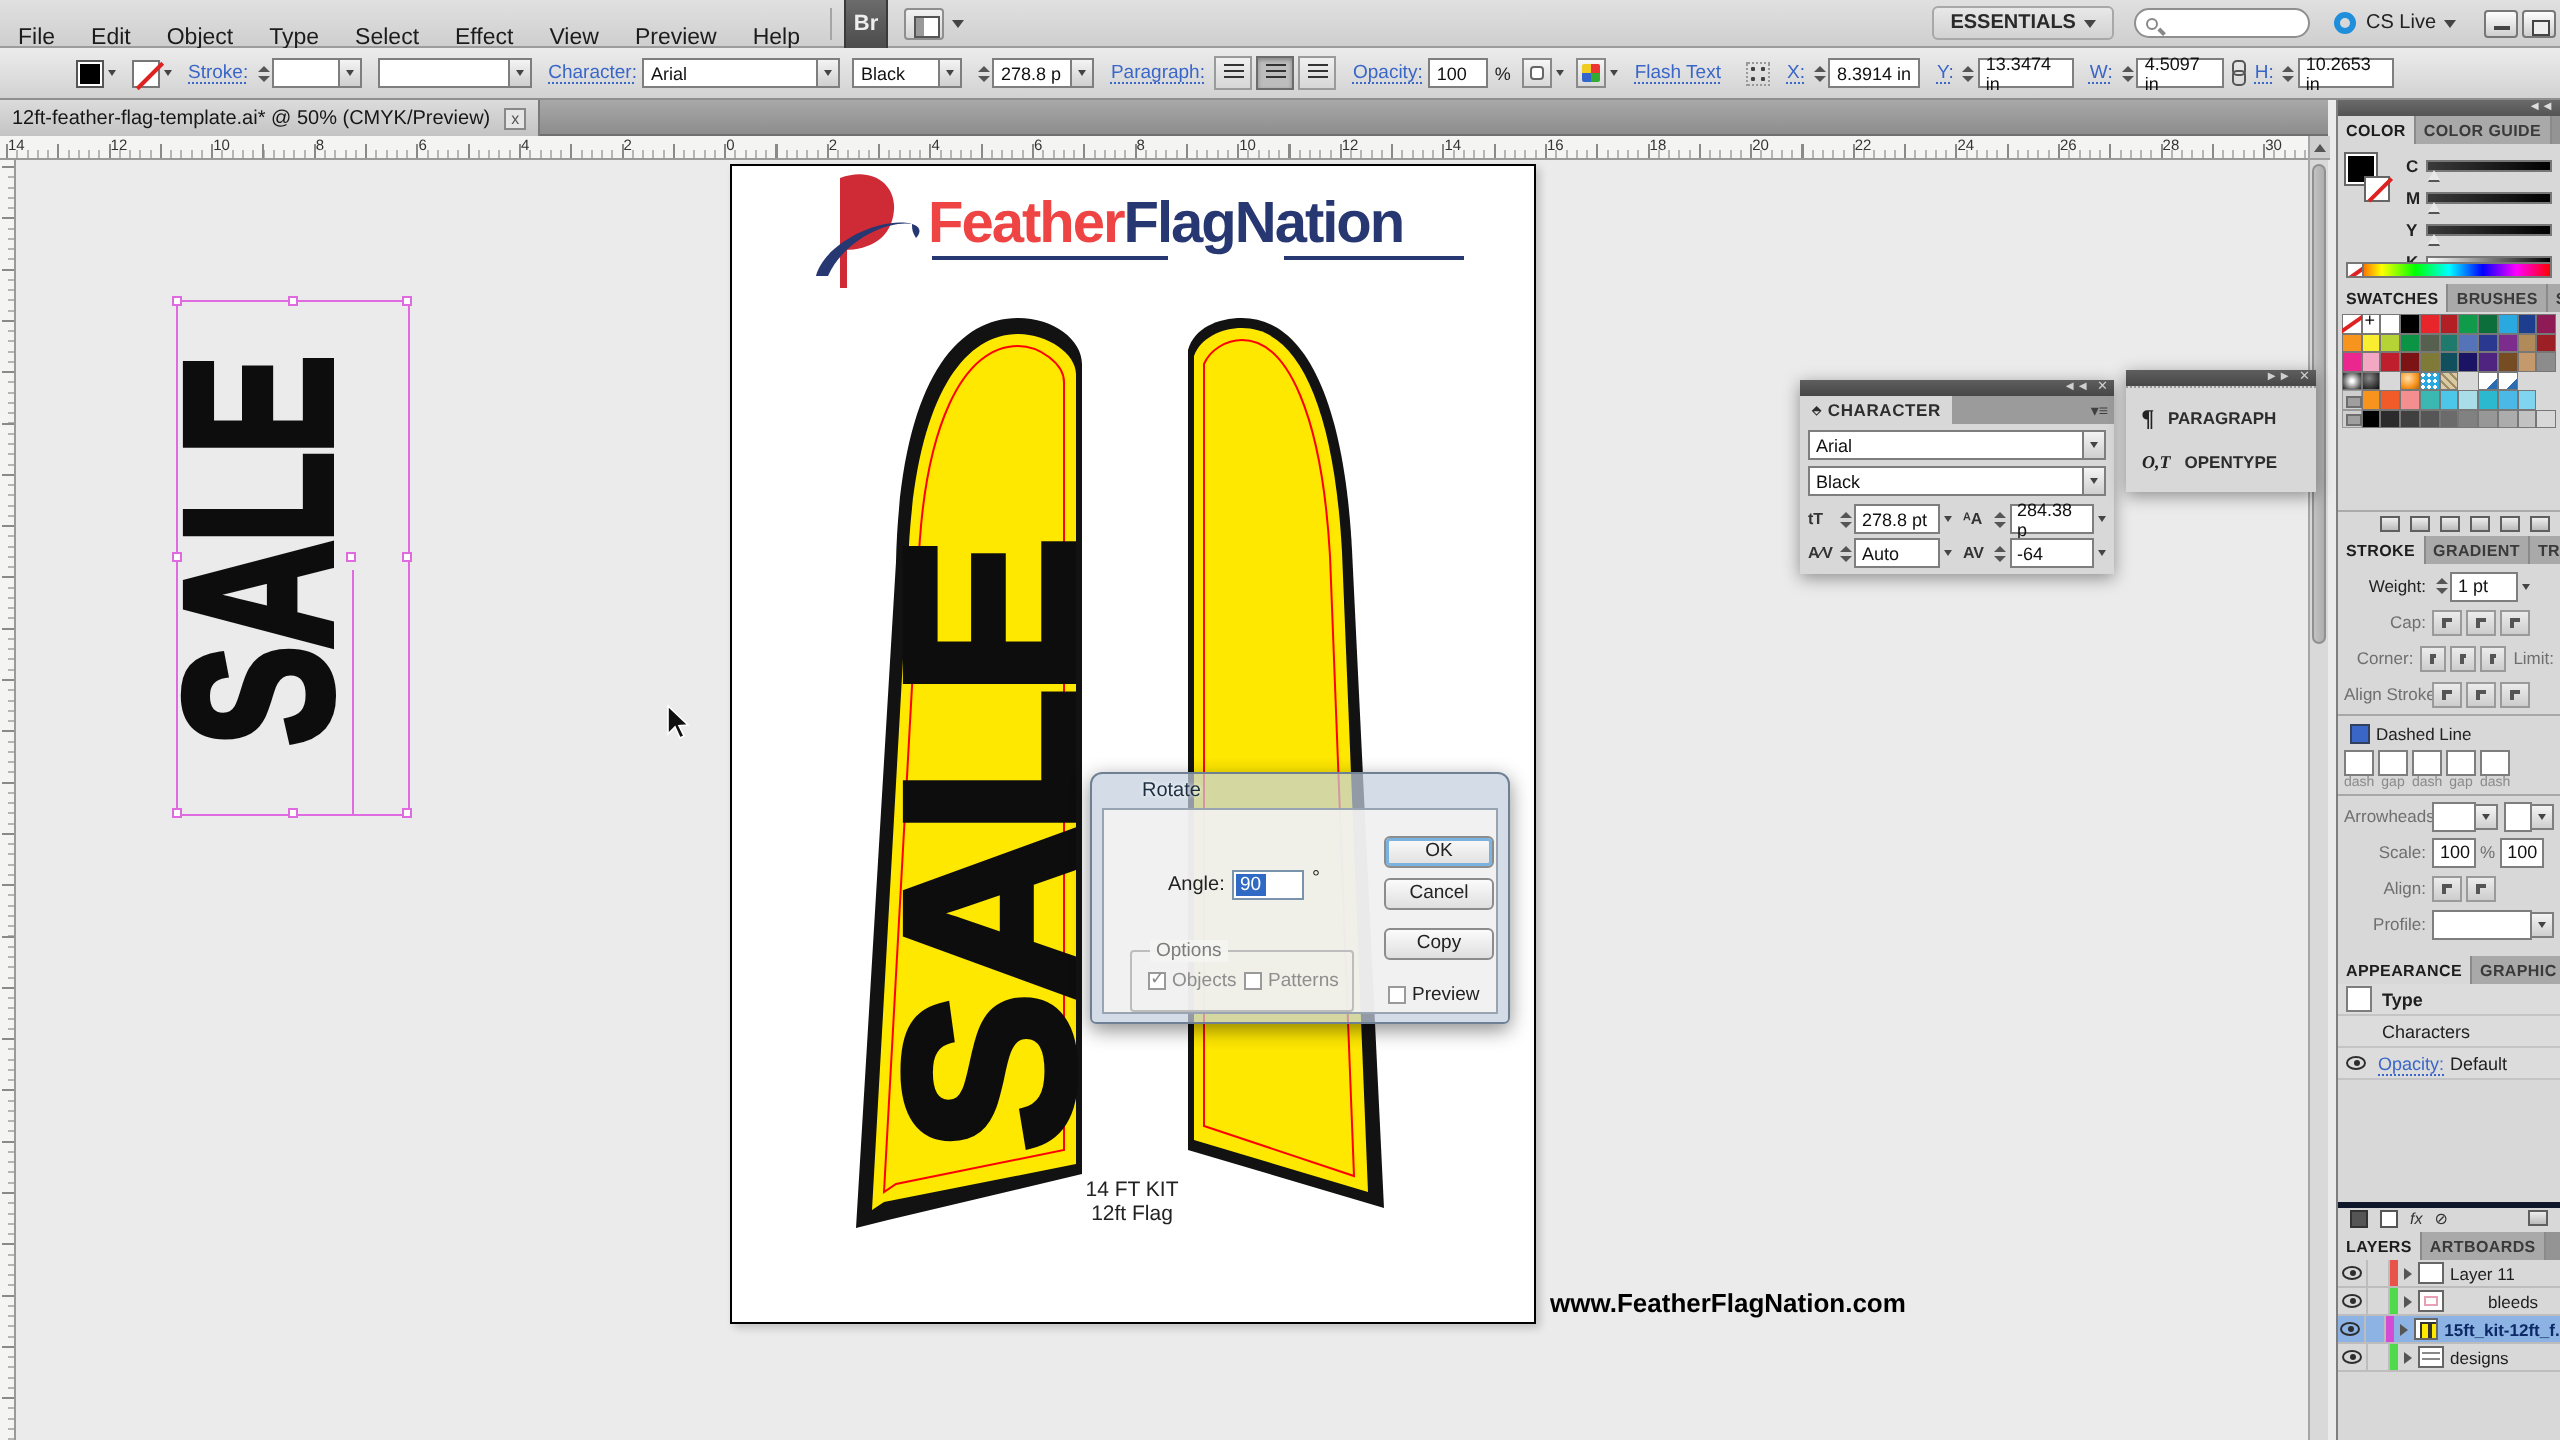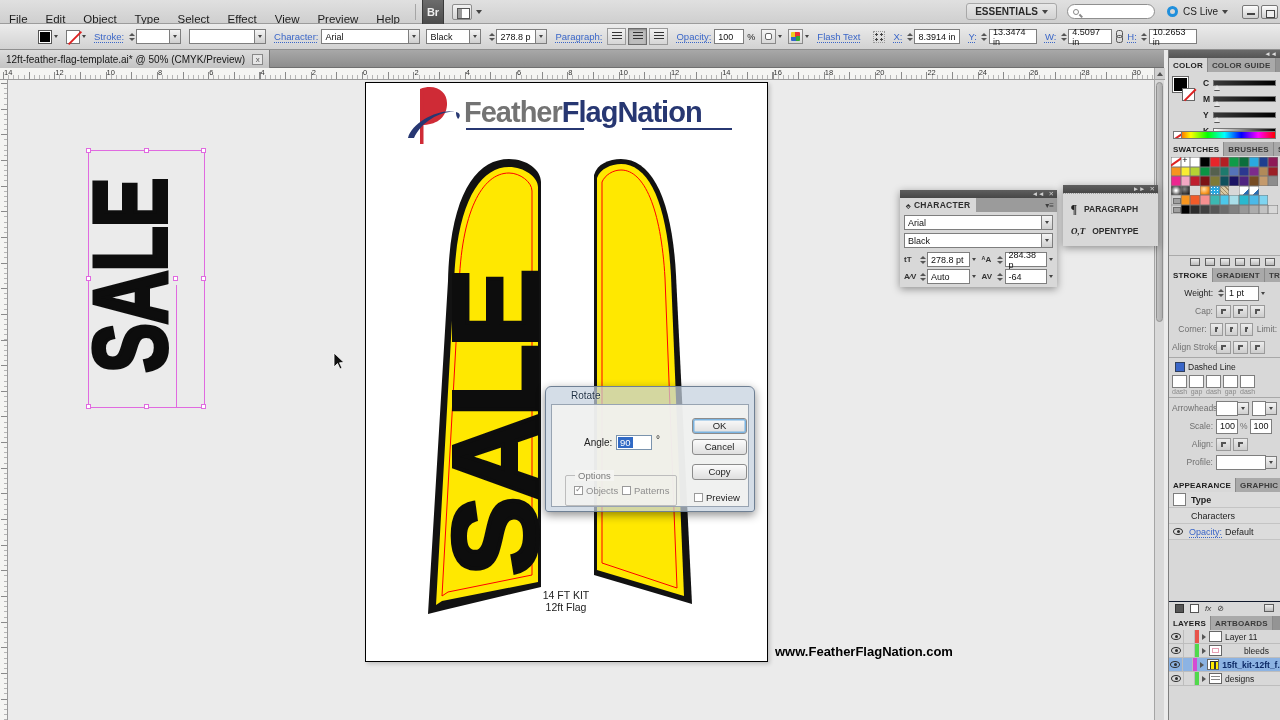--- a/index.html
+++ b/index.html
@@ -194,21 +194,21 @@
   .dashrow .fld { width:15px; height:13px; }
   .dashlabels { display:flex; gap:2px; padding:0 3px; font-size:7px; color:#8a8a8a; }
   .dashlabels span { width:15px; text-align:center; }
   .dashchk { width:10px; height:10px; background:#3a66c8; border:1px solid #30405e; margin:0 3px 0 3px; }
 
   
   .arow { display:flex; align-items:center; height:16px; padding:0 4px; font-size:9px; color:#1e1e1e; border-bottom:1px solid #c4c4c4; background:#dcdcdc; }
   .athumb { width:13px; height:13px; background:#fff; border:1px solid #7d7d7d; margin-right:5px; }
   .eye { width:10px; height:7px; border:1px solid #2e2e2e; border-radius:50%; position:relative; display:inline-block; }
   .eye::after { content:''; position:absolute; inset:1px 2.5px; background:#2e2e2e; border-radius:50%; }
-  .ap-footer { position:absolute; left:0; right:0; bottom:2px; height:13px; border-top:1px solid #0f172a; display:flex; align-items:center; gap:6px; padding:0 6px; font-size:8px; color:#333; }
+  .ap-footer { position:absolute; left:0; right:0; bottom:2px; height:13px; border-top:3px solid #0f172a; display:flex; align-items:center; gap:6px; padding:0 6px; font-size:8px; color:#333; }
 
   
   .lrow { display:flex; align-items:center; height:14px; border-bottom:1px solid #bdbdbd; background:#d8d8d8; font-size:8.5px; color:#1e1e1e; }
   .lrow.selected { background:#8cb3e3; font-weight:bold; color:#0d2a66; }
   .lrow .eyebox { width:15px; height:100%; border-right:1px solid #bdbdbd; display:flex; align-items:center; justify-content:center; }
   .lrow .lockbox { width:11px; height:100%; border-right:1px solid #bdbdbd; }
   .lrow .cbar { width:4px; height:100%; }
   .lrow .tri { width:0; height:0; border-top:3px solid transparent; border-bottom:3px solid transparent; border-left:4px solid #555; margin:0 3px; }
   .lrow .lthumb { width:13px; height:11px; background:#fff; border:1px solid #666; margin-right:3px; position:relative; overflow:hidden; }
   .lthumb.t1::after { content:''; position:absolute; inset:2px; border:1px solid #e8a0b4; }
@@ -380,21 +380,21 @@
   <div class="artboard">
 
     <div class="logo">
       <svg width="56" height="62" viewBox="0 0 56 62" style="position:absolute;left:0;top:0">
         <path d="M14,3 C30,-3 42,6 41,19 C40,33 29,39 16,39 L16,3 Z" fill="#cf2b36"></path>
         <rect x="14" y="3" width="3.5" height="55" fill="#cf2b36"></rect>
         <path d="M2,52 C6,36 34,22 50,26 C38,24 16,34 8,52 Z" fill="#273772"></path>
         <path d="M50,26 C54,27 55,30 52,33 C50,30 50,28 50,26 Z" fill="#273772"></path>
       </svg>
       <div class="logo-text">
-        <span style="color:#737373">Feather</span><span style="color:#273772">FlagNation</span>
+        <span style="color:#ef4444">Feather</span><span style="color:#273772">FlagNation</span>
       </div>
       <div class="logo-underline" style="left:60px;top:42px;width:118px;background:#273772"></div>
       <div class="logo-underline" style="left:236px;top:42px;width:90px;background:#273772"></div>
     </div>
 
     <svg class="flags-svg" width="403" height="580" viewBox="0 0 403 580">
 
       <path d="M 62,531 L 82,198 C 84,112 110,76 143,76 C 161,76 175,87 175,99 L 175,504 L 78,527 Z" fill="#121212"></path>
       <path d="M 70,522 L 88,202 C 90,122 113,84 143,84 C 158,84 172,94 172,104 L 172,499 L 76,518 Z" fill="#ffe800"></path>
       <path d="M 76,513 L 93,206 C 95,129 116,90 143,90 C 154,90 166,99 166,108 L 166,492 L 82,509 Z" fill="none" stroke="#ff0000" stroke-width="1"></path>

